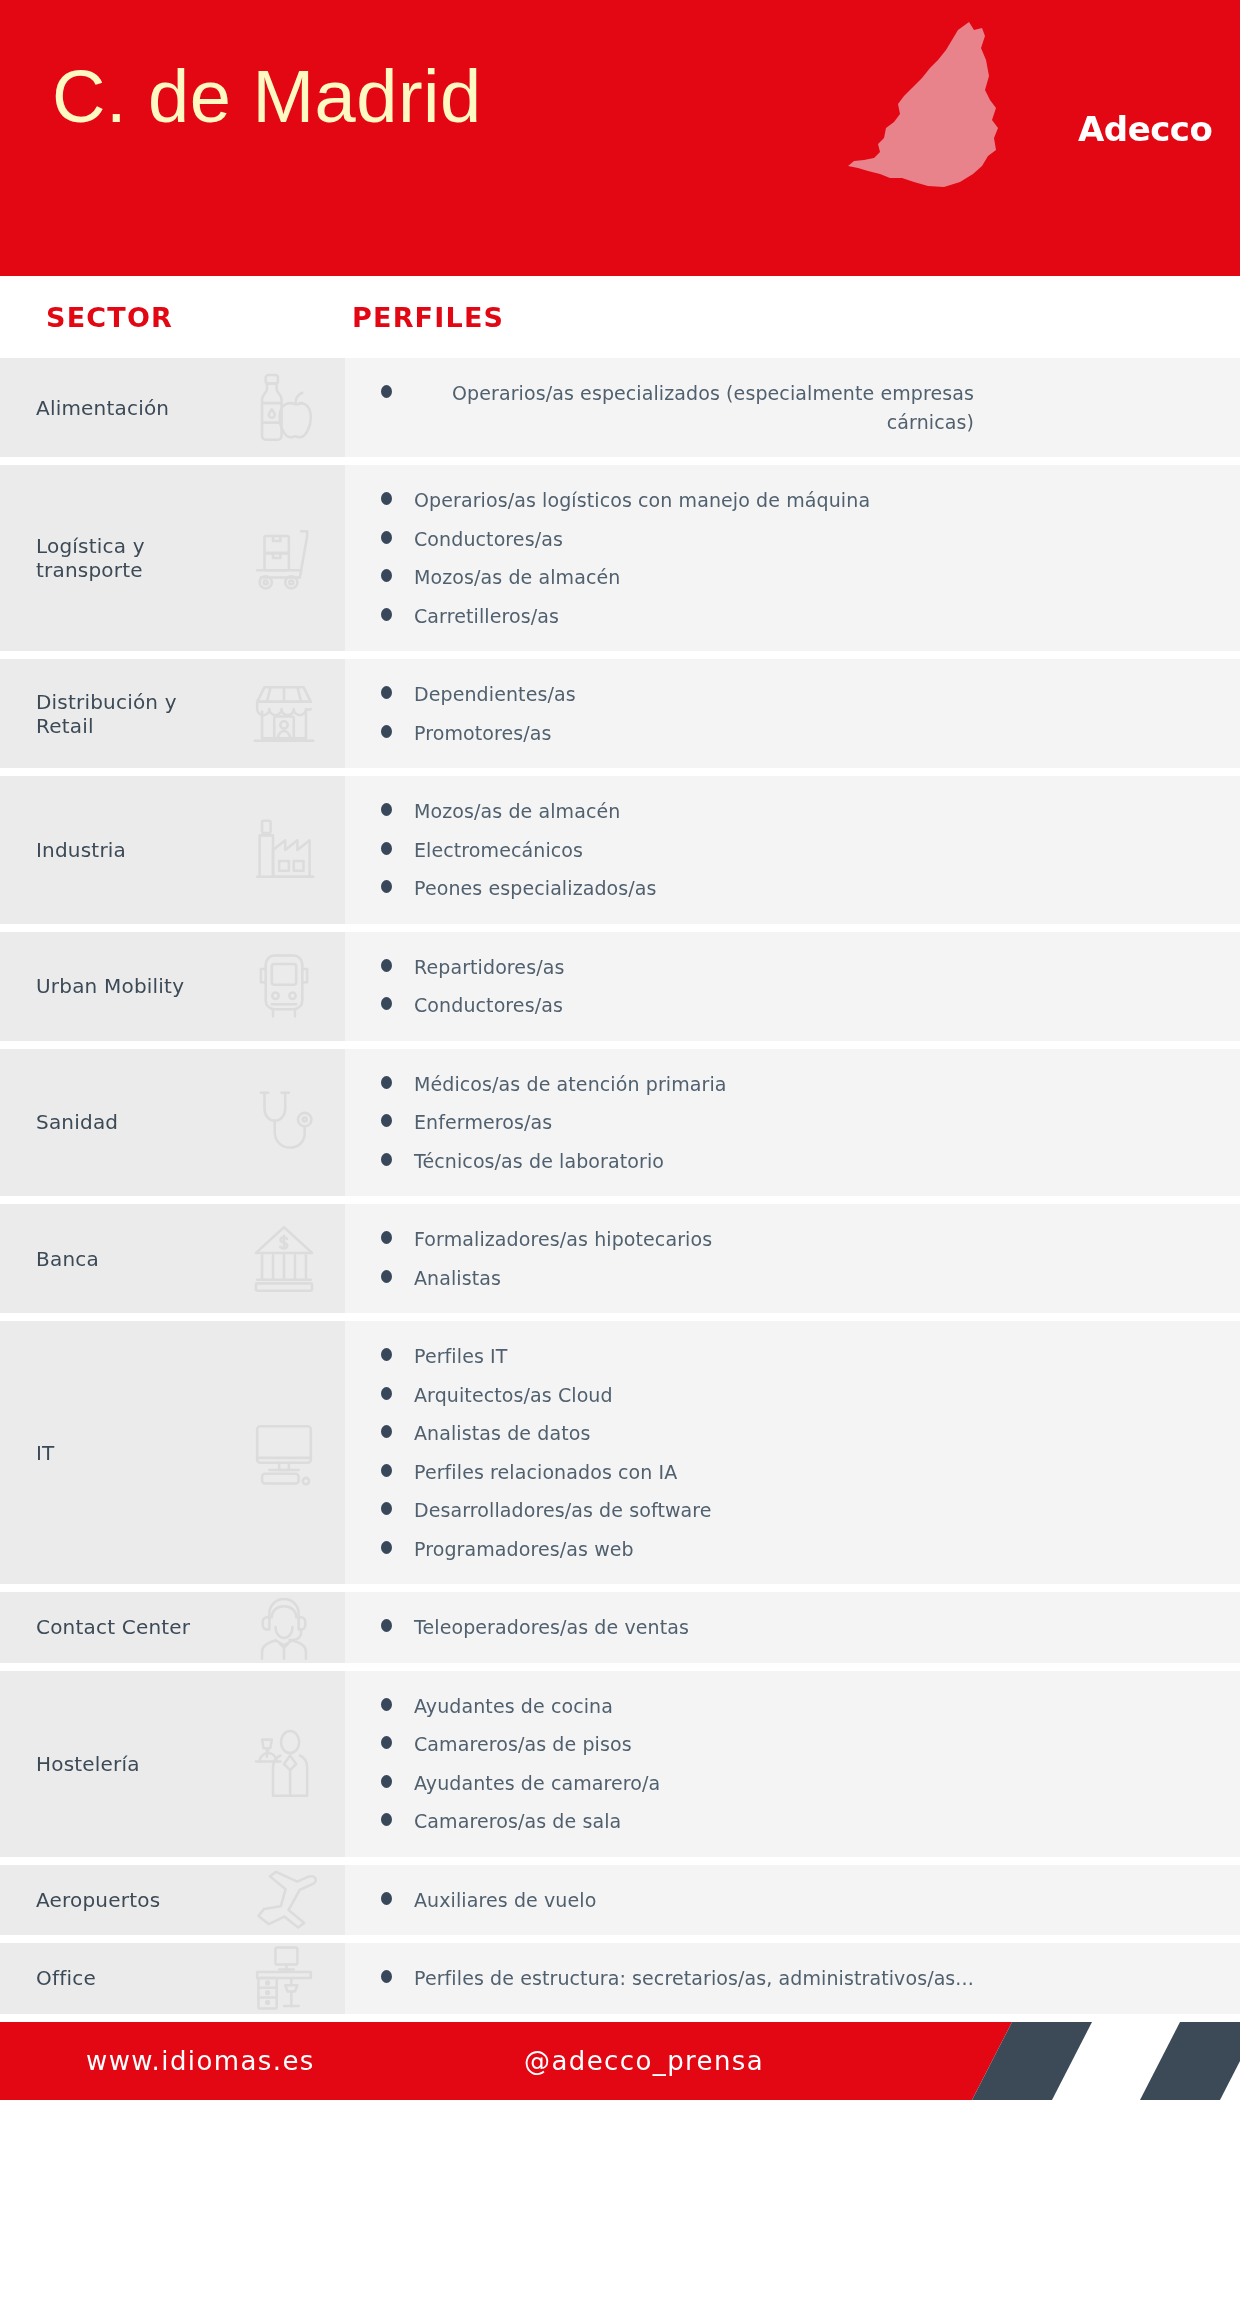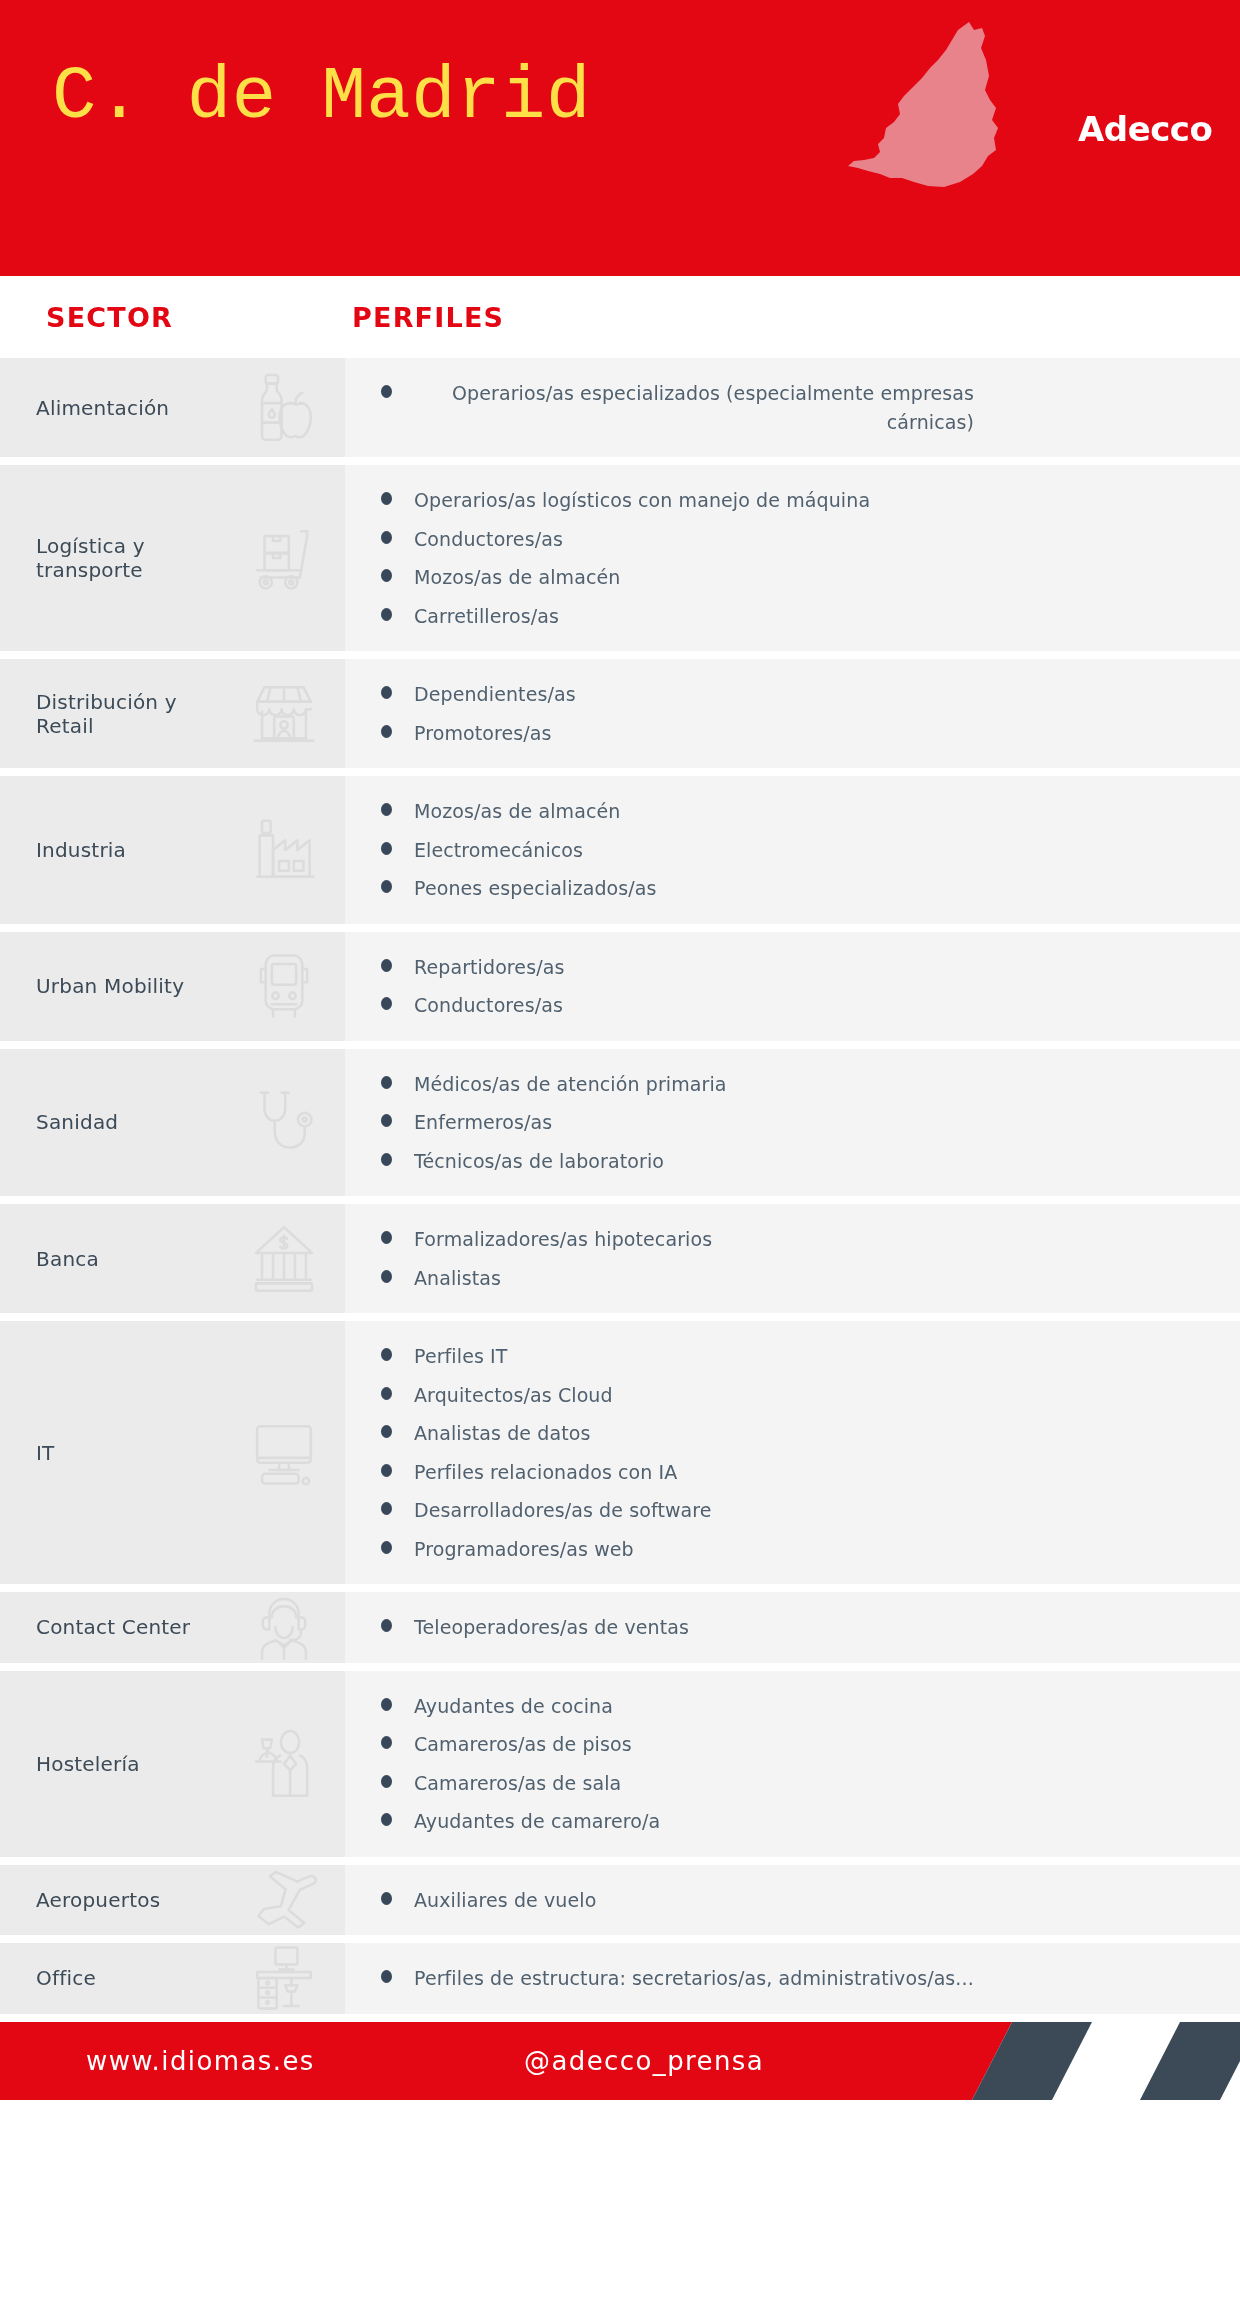--- a/index.html
+++ b/index.html
@@ -26,25 +26,25 @@
     width: 1240px;
     height: 276px;
     background: #e30613;
     overflow: hidden;
   }
 
   .header-title {
     position: absolute;
     left: 52px;
     top: 60px;
-    font-family: Liberation Mono, monospace;
+    font-family: Liberation Sans, sans-serif;
     font-size: 74px;
     font-weight: 400;
     letter-spacing: 0.5px;
-    color: #fde047;
+    color: #fef9c3;
     line-height: 1;
   }
 
   .map-wrap {
     position: absolute;
     left: 840px;
     top: 16px;
     width: 190px;
     height: 180px;
   }
@@ -502,25 +502,25 @@
           <div class="profile-item">
             <span class="profile-bullet"></span>
             <span class="profile-text">Ayudantes de cocina</span>
           </div>
           <div class="profile-item">
             <span class="profile-bullet"></span>
             <span class="profile-text">Camareros/as de pisos</span>
           </div>
           <div class="profile-item">
             <span class="profile-bullet"></span>
+            <span class="profile-text">Ayudantes de camarero/a</span>
+          </div>
+          <div class="profile-item">
+            <span class="profile-bullet"></span>
             <span class="profile-text">Camareros/as de sala</span>
-          </div>
-          <div class="profile-item">
-            <span class="profile-bullet"></span>
-            <span class="profile-text">Ayudantes de camarero/a</span>
           </div>
         </div>
       </div>
       <div class="row">
         <div class="cell-sector">
           <div class="sector-name">Aeropuertos</div>
           <div class="sector-icon">
             <svg viewBox="0 0 64 64">
               <path d="M8 38l6-4 14 2 8-12-9-14 6-2 14 13 10-1c3 0 5 1.4 5 3.4s-2 3.6-5 3.6l-10 1-14 13 9 14-6 2-8-12-14 2z" transform="rotate(-18 32 32)"></path>
             </svg>

